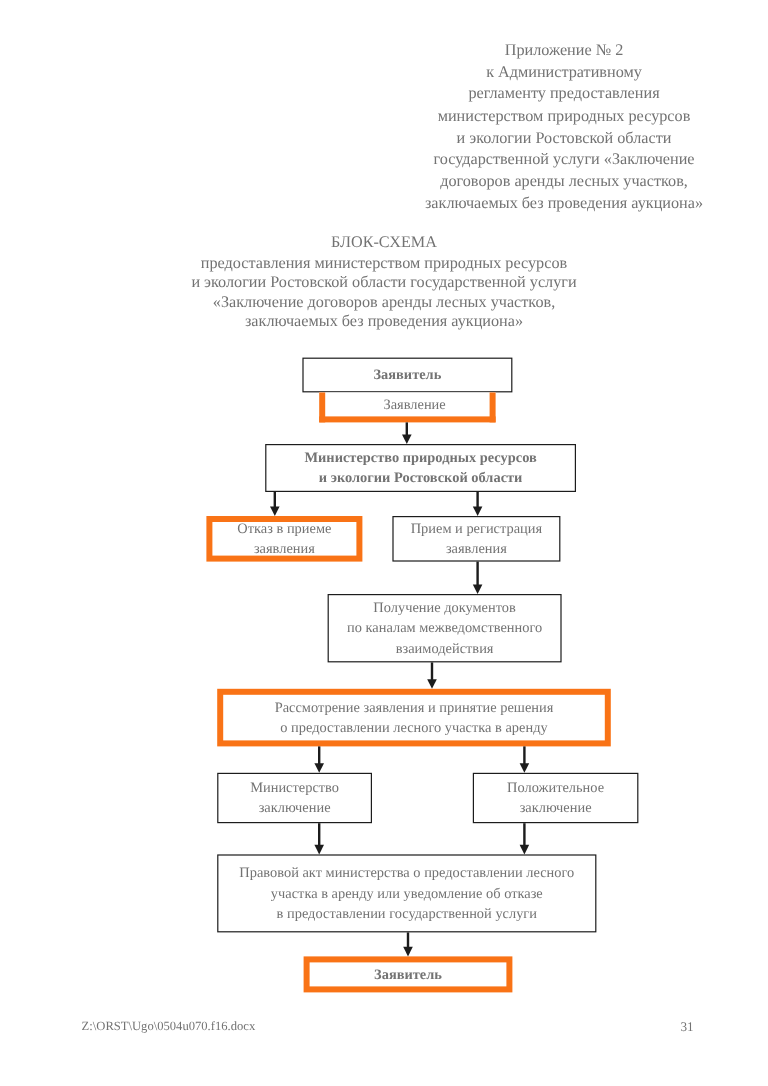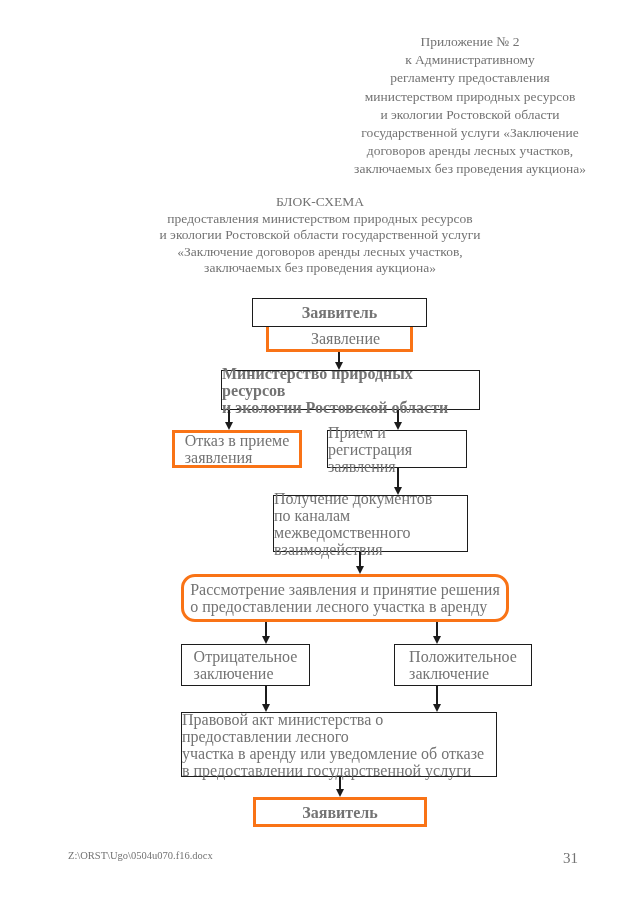--- a/index.html
+++ b/index.html
@@ -35,27 +35,28 @@
     width: 560px;
     font-size: 13.5px;
     line-height: 16.6px;
   }
   .box {
     position: absolute;
     box-sizing: border-box;
     display: flex;
     align-items: center;
     justify-content: center;
+    text-align: center;
     white-space: pre-line;
-    font-size: 16px;
+    font-size: 12px;
     line-height: 17px;
     background: #ffffff;
   }
   .box.dark { border: 1px solid #1c1c1c; }
-  .box.gray { border: 3px solid #f97316; }
+  .box.gray { border: 5px solid #f97316; }
   .box.bold { font-weight: bold; }
   .box.no-top { border-top: none; padding-left: 12px; }
   .connector {
     position: absolute;
     width: 2px;
     background: #1c1c1c;
   }
   .connector::after {
     content: '';
     position: absolute;
@@ -70,21 +71,21 @@
   .footer-path {
     position: absolute;
     left: 68px;
     top: 850px;
     font-size: 10.5px;
   }
   .footer-page {
     position: absolute;
     right: 62px;
     top: 850px;
-    font-size: 15px;
+    font-size: 11px;
   }
 </style>
 </head>
 <body>
 
 <div class="page">
 
   <div class="textblock appendix">Приложение № 2
 к Административному
 регламенту предоставления
@@ -110,24 +111,24 @@
   <div class="box gray" style="left:172px; top:430px; width:130px; height:38px;">Отказ в приеме
 заявления</div>
 
   <div class="box dark" style="left:327px; top:430px; width:140px; height:38px;">Прием и регистрация
 заявления</div>
 
   <div class="box dark" style="left:273px; top:495px; width:195px; height:57px;">Получение документов
 по каналам межведомственного
 взаимодействия</div>
 
-  <div class="box gray" style="left:181px; top:574px; width:328px; height:48px;border-radius:14px;">Рассмотрение заявления и принятие решения
+  <div class="box gray" style="left:181px; top:574px; width:328px; height:48px;">Рассмотрение заявления и принятие решения
 о предоставлении лесного участка в аренду</div>
 
-  <div class="box dark" style="left:181px; top:644px; width:129px; height:42px;">Отрицательное
+  <div class="box dark" style="left:181px; top:644px; width:129px; height:42px;">Министерство
 заключение</div>
 
   <div class="box dark" style="left:371px; top:644px; width:138px; height:42px;margin-left:23px;">Положительное
 заключение</div>
 
   <div class="box dark" style="left:181px; top:712px; width:316px; height:65px;">Правовой акт министерства о предоставлении лесного
 участка в аренду или уведомление об отказе
 в предоставлении государственной услуги</div>
 
   <div class="box gray bold" style="left:253px; top:797px; width:174px; height:30px;">Заявитель</div>

